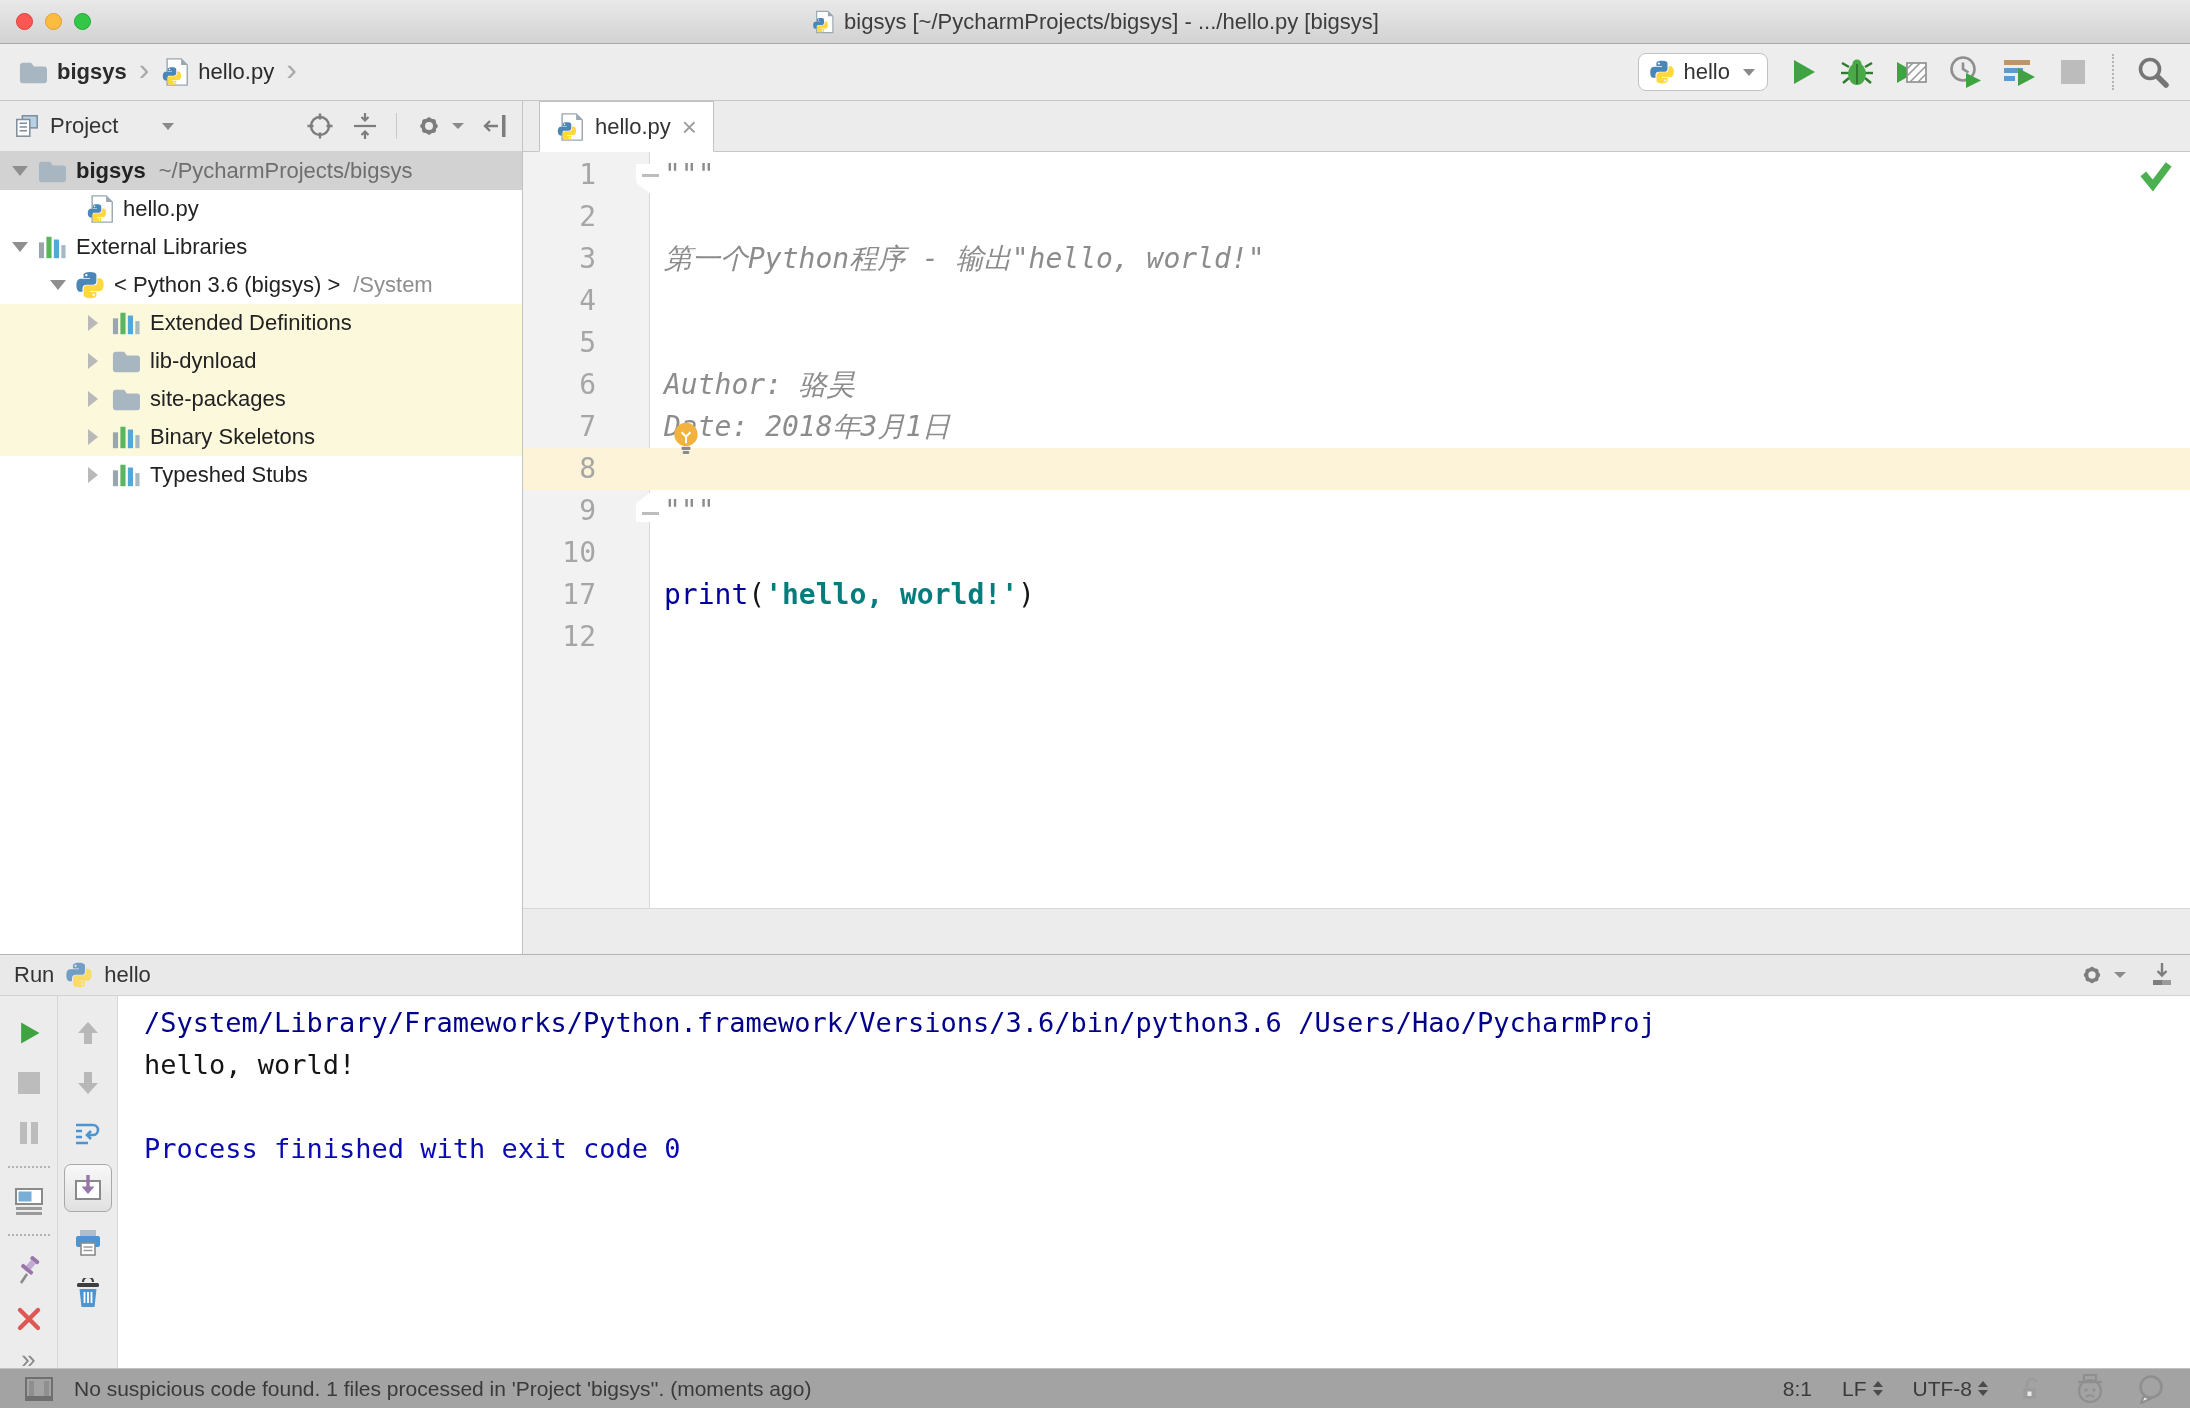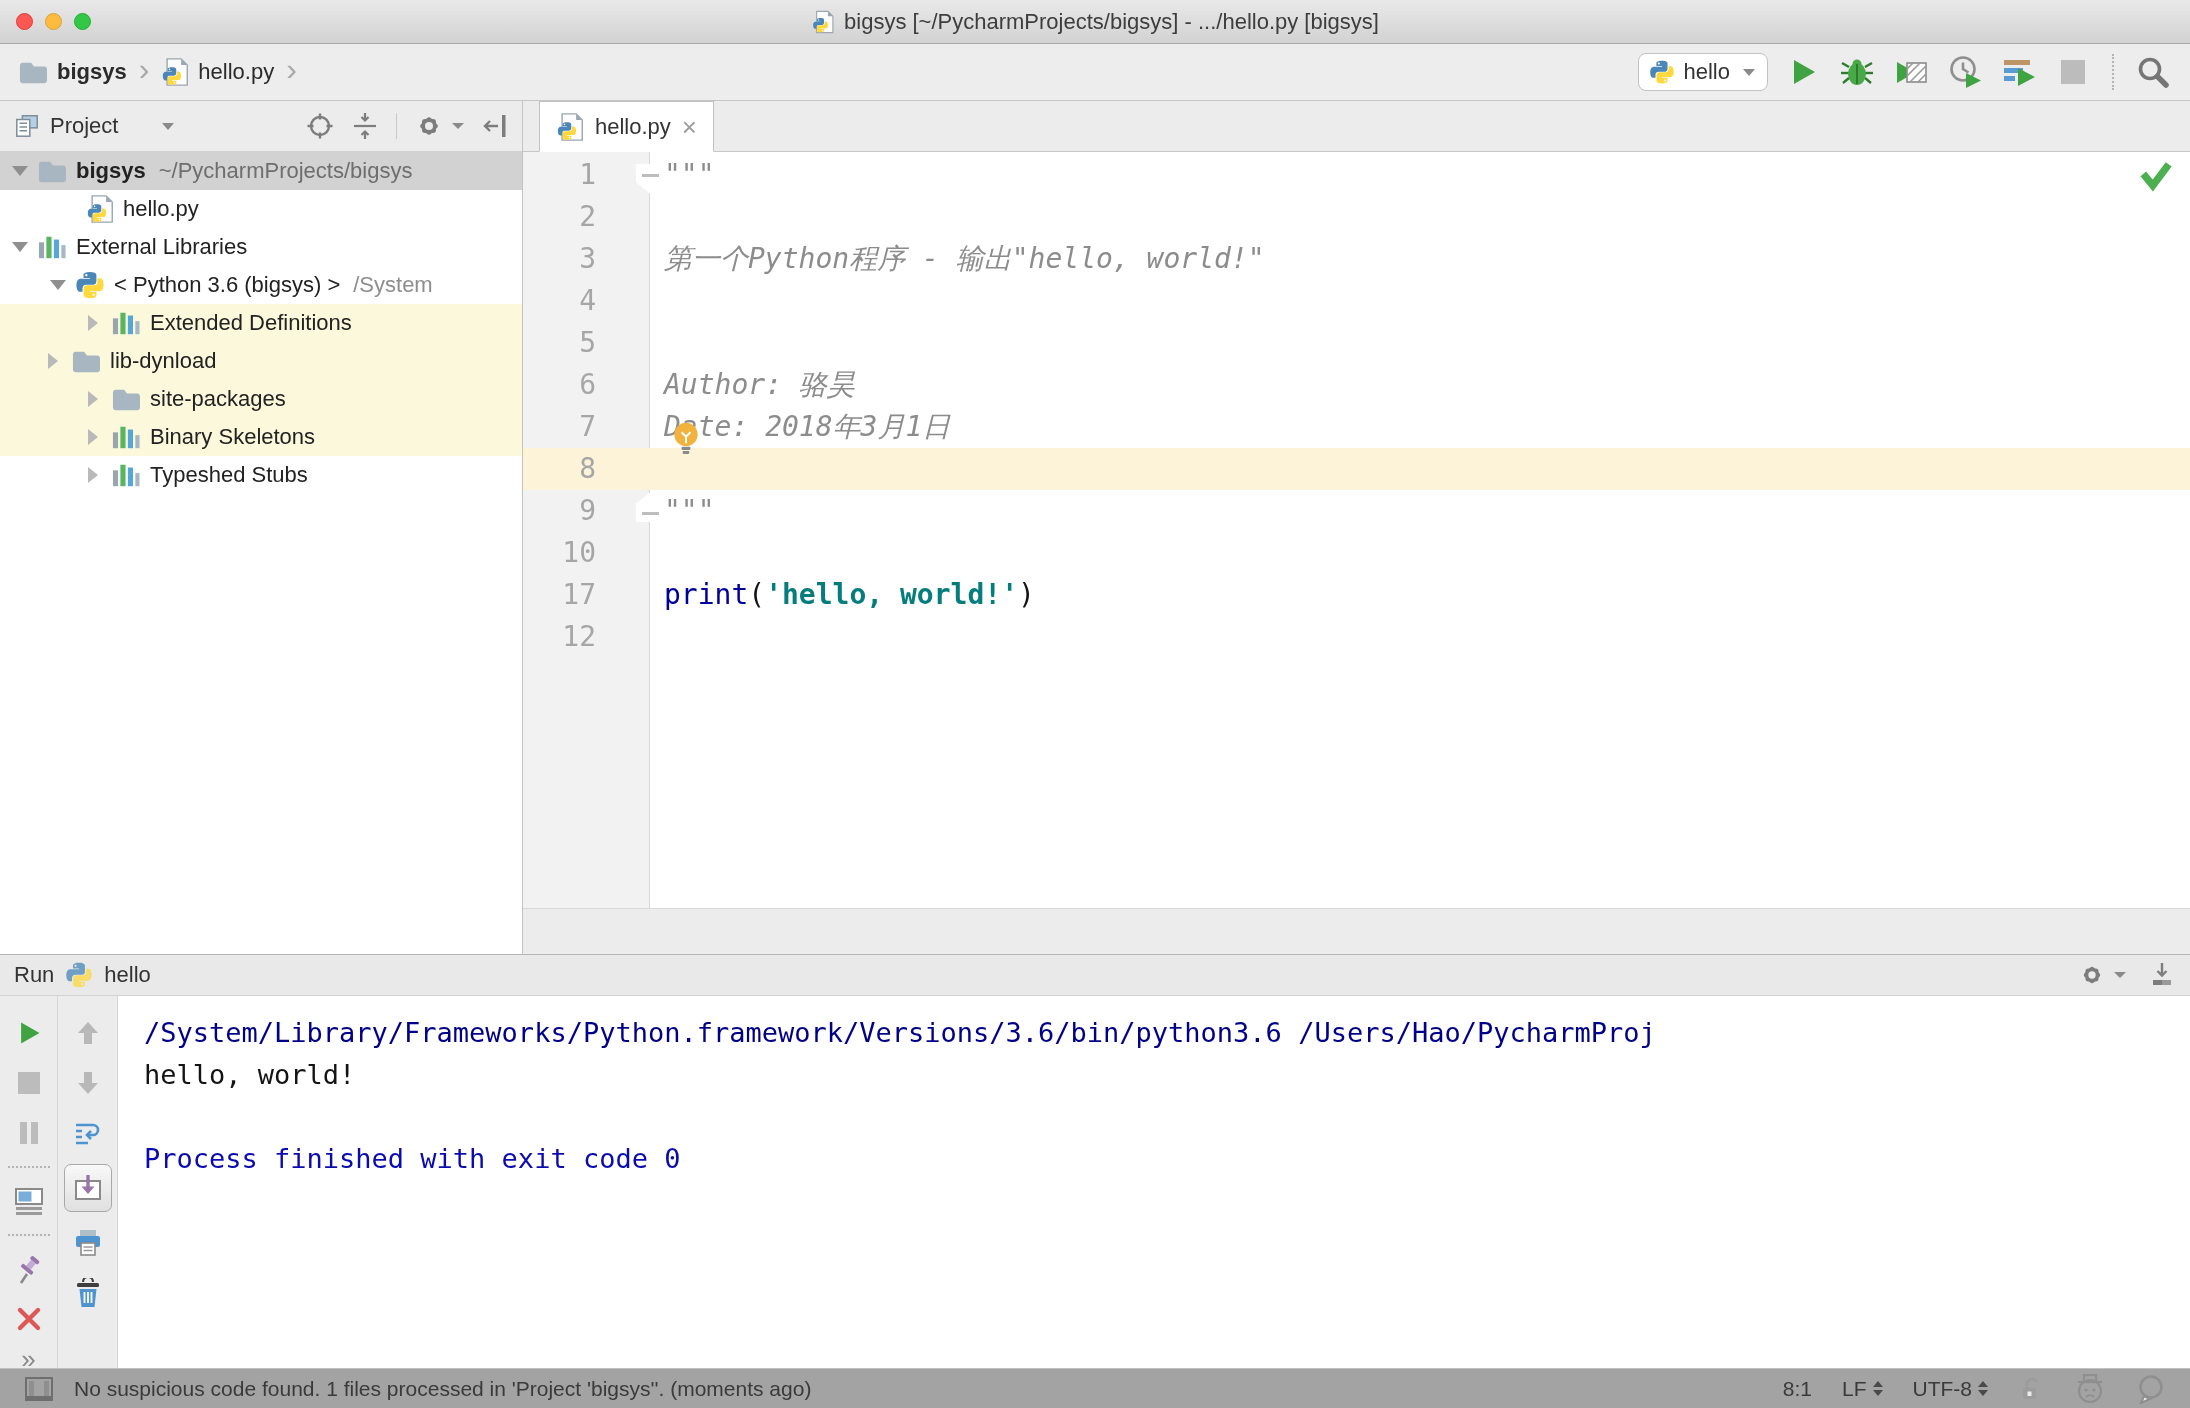--- a/index.html
+++ b/index.html
@@ -81,21 +81,21 @@
   .rcol { width:58px; background:#ececec; border-right:1px solid #d6d6d6; display:flex; flex-direction:column;
           align-items:center; padding-top:12px; }
   .rcol2 { width:60px; }
   .rcol .slot { height:50px; display:flex; align-items:center; justify-content:center; flex:none; }
   .hdotsep { width:42px; border-top:2px dotted #b3b3b3; margin:8px 0; }
   .more-glyph { color:#8a8a8a; font-size:26px; margin-top:auto; margin-bottom:6px; }
   .pressed-btn { width:48px; height:48px; border:1px solid #a9a9a9; border-radius:7px;
                  background:linear-gradient(#f8f8f8,#e0e0e0); display:flex; align-items:center; justify-content:center; }
   .console { flex:1; min-width:0; font-family:"DejaVu Sans Mono", monospace; font-size:27px; line-height:42px;
              padding:6px 0 0 26px; color:#141414; }
-  .c-cmd { color:#00008a; white-space:nowrap; overflow:hidden;margin-top:10px; }
+  .c-cmd { color:#00008a; white-space:nowrap; overflow:hidden; }
   .c-exit { color:#0a0ab2; }
 
   
   .statusbar { height:40px; background:#a3a3a3; border-top:1px solid #c2c2c2; display:flex; align-items:center;
                gap:20px; padding:0 24px; font-size:21px; color:#3a3a3a; }
   .sb-right { margin-left:auto; display:flex; align-items:center; gap:30px; }
   .sb-item { display:flex; align-items:center; }
   .sort { display:inline-flex; flex-direction:column; gap:3px; margin-left:6px; }
   .sort i { width:0; height:0; border-left:5px solid transparent; border-right:5px solid transparent; display:block; }
   .sort .u { border-bottom:6px solid #4a4a4a; }
@@ -294,21 +294,21 @@
           <span>&lt; Python 3.6 (bigsys) &gt;</span>
           <span class="t-suffix">/System</span>
         </div>
         <div class="trow hl" style="padding-left:88px">
           <span class="arr-col"></span>
           <svg width="30" height="28" viewBox="0 0 32 30">
               <use href="#lib"></use>
             </svg>
           <span>Extended Definitions</span>
         </div>
-        <div class="trow hl" style="padding-left:48px">
+        <div class="trow hl" style="padding-left:88px">
           <span class="arr-col"></span>
           <svg width="30" height="28" viewBox="0 0 32 30">
               <use href="#folder"></use>
             </svg>
           <span>lib-dynload</span>
         </div>
         <div class="trow hl" style="padding-left:88px">
           <span class="arr-col"></span>
           <svg width="30" height="28" viewBox="0 0 32 30">
               <use href="#folder"></use>

